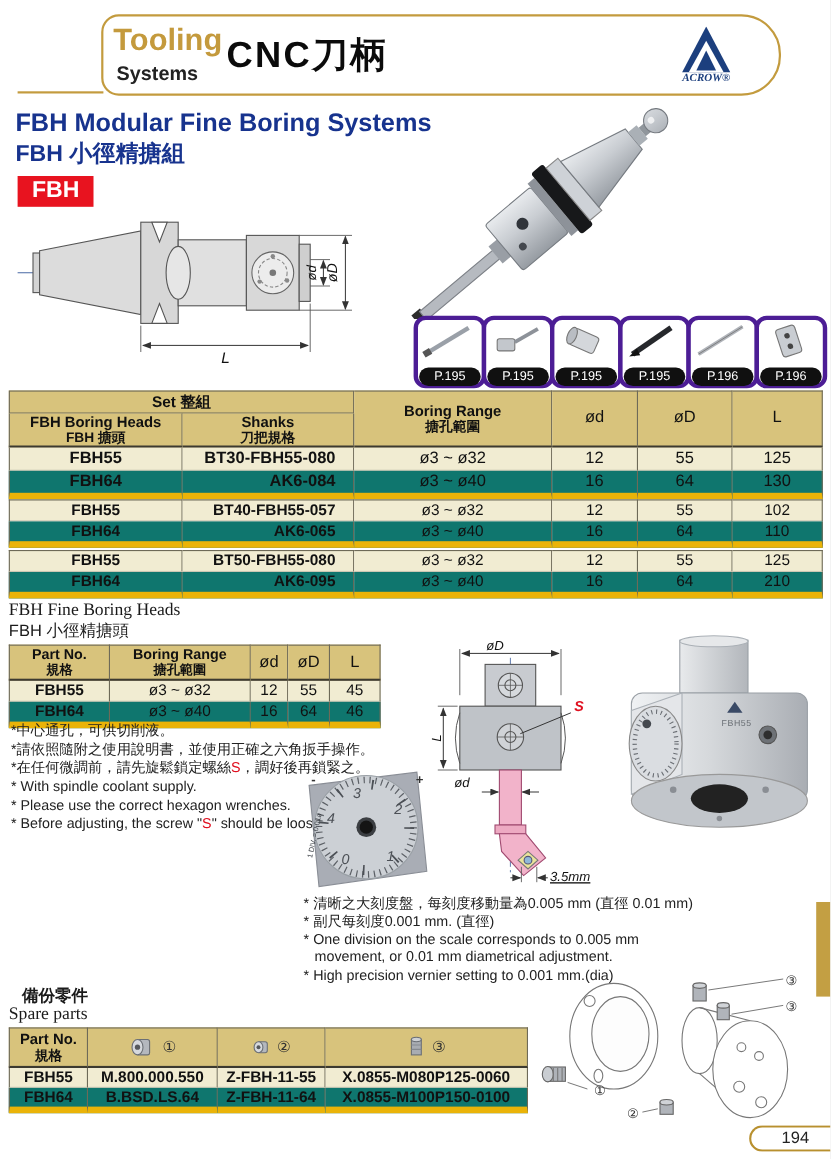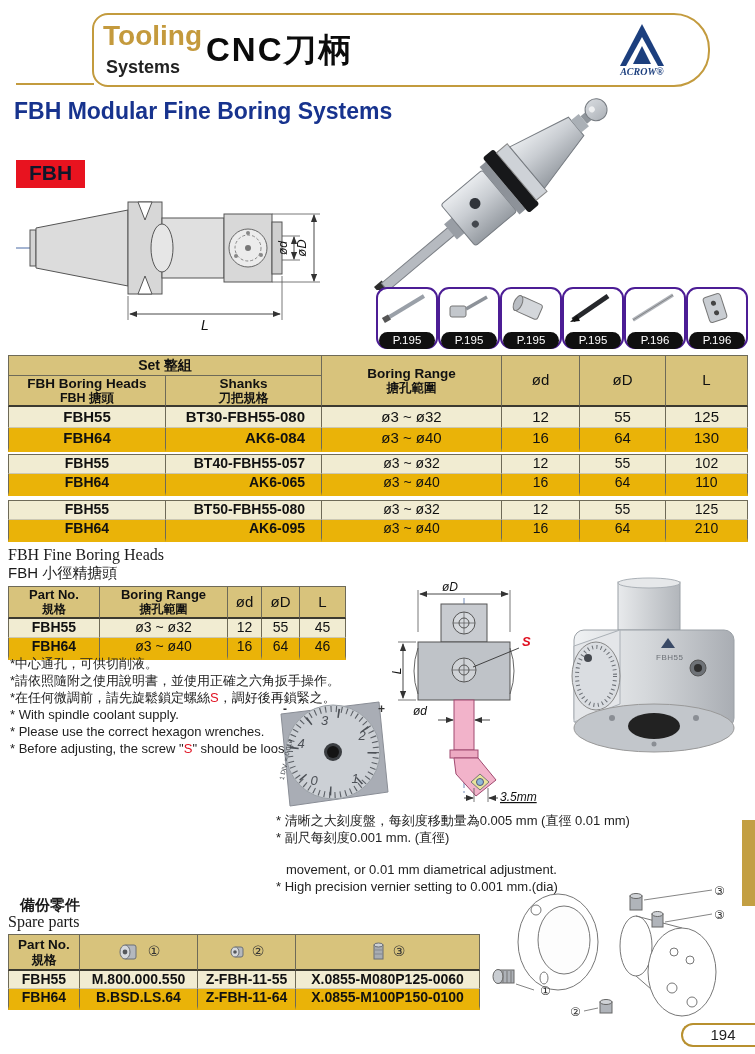--- a/index.html
+++ b/index.html
@@ -14,44 +14,44 @@
   .brand-tooling{position:absolute;left:103px;top:20px;font-size:28px;font-weight:bold;
                  color:#c49a3d;letter-spacing:0;}
   .brand-systems{position:absolute;left:106px;top:57px;font-size:18px;font-weight:bold;color:#222;}
   .hdr-title{position:absolute;left:206px;top:28px;font-size:33px;font-weight:bold;color:#0b0b0b;letter-spacing:2px;}
   .logo-text{position:absolute;left:612px;top:66px;width:60px;text-align:center;font-size:10px;
              font-weight:bold;font-style:italic;color:#1c3f7e;font-family:"Liberation Serif",serif;}
 
   
   .title-en{position:absolute;left:14px;top:98px;font-size:23px;font-weight:bold;color:#17338e;}
   .title-zh{position:absolute;left:14px;top:125px;font-size:21px;font-weight:bold;color:#17338e;}
-  .fbh-badge{position:absolute;left:16px;top:160px;background:#e8131f;color:#0f172a;
+  .fbh-badge{position:absolute;left:16px;top:160px;background:#e8131f;color:#ffffff;
              font-size:21px;font-weight:bold;padding:1px 13px 3px;}
 
   
-  .thumb{position:absolute;top:287px;width:58px;height:58px;border:2px solid #4c1d95;
+  .thumb{position:absolute;top:287px;width:58px;height:58px;border:4px solid #4c1d95;
          border-radius:11px;background:#fff;}
   .thumb .pill{position:absolute;left:1px;right:1px;bottom:-2px;height:17px;background:#101010;
          border-radius:9px;color:#fff;font-size:11.5px;text-align:center;line-height:17px;}
 
   
   .dtab{position:absolute;border-collapse:separate;border-spacing:0;table-layout:fixed;}
   .dtab th,.dtab td{padding:0;text-align:center;vertical-align:middle;line-height:1.12;}
   .dtab th{background:#d8c37c;}
   .dtab th,.dtab td{border-right:1px solid #6e6a58;}
   .c1{border-left:1px solid #6e6a58;}
   .topb{border-top:1px solid #6e6a58;}
   .setc{border-bottom:1px solid #6e6a58;height:19px;font-size:14px;font-weight:bold;}
   .h2 th{border-bottom:2px solid #3c3a30;height:28px;}
   .hsp{border-bottom:2px solid #3c3a30;}
   .hen{font-size:13.5px;font-weight:bold;}
   .hzh{font-size:12.5px;font-weight:bold;}
   .sym{font-size:15px;font-weight:normal;}
   .br1 td{background:#f1ecd2;border-bottom:1px solid #cbc7b4;}
-  .br2 td{background:#eab308;border-bottom:4px solid #eab308;}
+  .br2 td{background:#0f766e;border-bottom:6px solid #eab308;}
   .t1 .br1 td,.t1 .br2 td{height:20px;font-size:15px;}
   .gt .br1 td,.gt .br2 td{height:18px;font-size:14px;}
   .part{font-weight:bold;}
   .shank{font-weight:bold;text-align:right !important;padding-right:16px !important;}
   .t2 .hen{font-size:13px;}.t2 .hzh{font-size:12px;}
   .t2 .h2 th{height:30px;}
   .t2 .br1 td,.t2 .br2 td{height:18px;font-size:14px;}
   .t3 .h2 th{height:34px;}
   .t3 .br1 td,.t3 .br2 td{height:17px;font-size:14px;font-weight:bold;}
   .circnum{font-size:14px;color:#333;font-weight:normal;margin-left:5px;}
@@ -80,20 +80,21 @@
   <div class="brand-systems">Systems</div>
   <div class="hdr-title">CNC刀柄</div>
   <svg class="abs" style="left:620px;top:24px" width="44" height="42" viewBox="0 0 44 42">
     <polygon points="22,0 44,42 0,42" fill="#1c3f7e"></polygon>
     <polygon points="22,13 38,42 6,42" fill="#ffffff"></polygon>
     <polygon points="22,22 31,40 13,40" fill="#1c3f7e"></polygon>
   </svg>
   <div class="logo-text">ACROW®</div>
 
   <div class="title-en">FBH Modular Fine Boring Systems</div>
+  <div class="title-zh">FBH 小徑精搪組</div>
   <div class="fbh-badge">FBH</div>
 
   <svg class="abs" style="left:10px;top:186px" width="320" height="148" viewBox="0 0 320 148">
     <defs>
       <marker id="ar" markerWidth="9" markerHeight="8" refX="8" refY="3.5" orient="auto-start-reverse">
         <path d="M0,0L9,3.5L0,7z" fill="#333"></path>
       </marker>
     </defs>
     <line x1="6" y1="62" x2="276" y2="62" stroke="#4a6aa5" stroke-width="1" stroke-dasharray="16 4 3 4"></line>
     <rect x="20" y="44" width="6" height="36" fill="#d4d4d4" stroke="#555"></rect>
@@ -452,20 +453,21 @@
     <circle cx="142" cy="92" r="4" fill="#2e2e2e"></circle>
     <ellipse cx="98" cy="152" rx="80" ry="24" fill="#c2c6cb" stroke="#999"></ellipse>
     <ellipse cx="98" cy="150" rx="26" ry="13" fill="#222"></ellipse>
     <circle cx="56" cy="142" r="3" fill="#8a8e94"></circle>
     <circle cx="140" cy="142" r="3" fill="#8a8e94"></circle>
     <circle cx="98" cy="168" r="2.5" fill="#8a8e94"></circle>
   </svg>
 
   <div class="note" style="left:276px;top:812px">* 清晰之大刻度盤，每刻度移動量為0.005 mm (直徑 0.01 mm)</div>
   <div class="note" style="left:276px;top:829px">* 副尺每刻度0.001 mm. (直徑)</div>
+  <div class="note" style="left:276px;top:846px">* One division on the scale corresponds to 0.005 mm</div>
   <div class="note" style="left:286px;top:862px">movement, or 0.01 mm diametrical adjustment.</div>
   <div class="note" style="left:276px;top:879px">* High precision vernier setting to 0.001 mm.(dia)</div>
 
   <div class="gold-tab"></div>
 
   <div class="sec-zh" style="left:20px;top:896px;font-weight:bold">備份零件</div>
   <div class="sec-en" style="left:8px;top:913px">Spare parts</div>
 
   <table class="dtab t3" style="left:8px;top:934px;width:472px">
     <colgroup>

